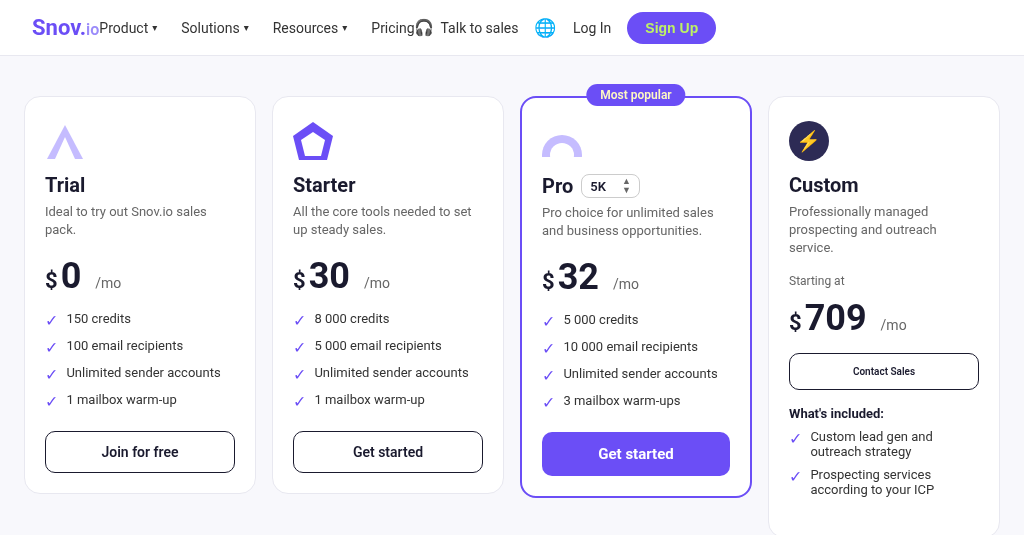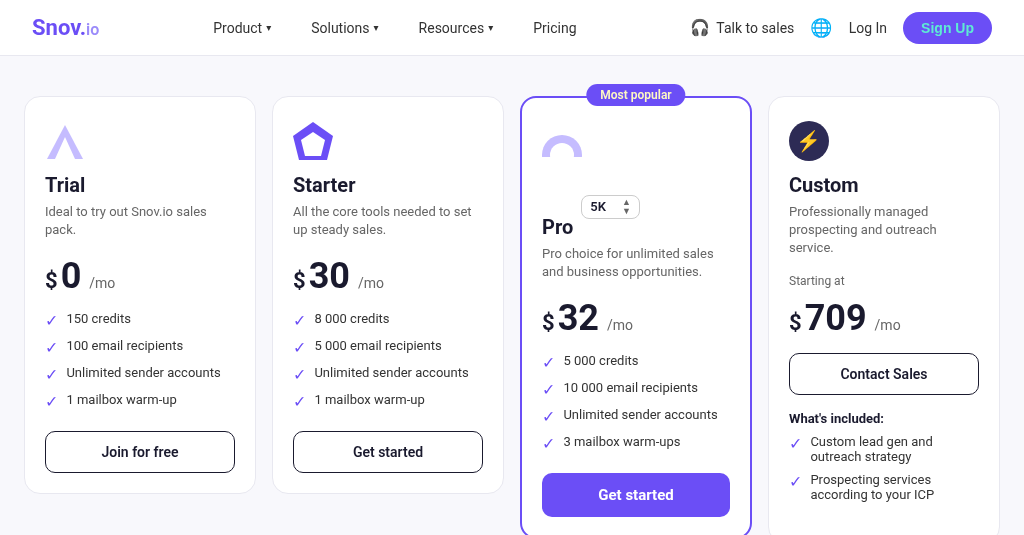--- a/index.html
+++ b/index.html
@@ -1,33 +1,33 @@
 <!DOCTYPE html>
 <html><head>
   <meta charset="utf-8">
   <style>
     * { box-sizing: border-box; margin: 0; padding: 0; }
     body { font-family: -apple-system, BlinkMacSystemFont, 'Segoe UI', Roboto, sans-serif; background: #f8f8fc; color: #1a1a2e; }
 
     
     nav {
-      display: flex; align-items: center; justify-content: space-between;
+      display: flex; align-items: center; justify-content: flex-start;
       padding: 0 32px; height: 56px; background: #fff;
       border-bottom: 1px solid #e8e8f0;
     }
     .nav-link {
       font-size: 14px; color: #333; cursor: pointer; display: flex; align-items: center; gap: 4px;
       background: none; border: none; font-family: inherit;
     }
     .nav-right { display: flex; align-items: center; gap: 16px; }
     .nav-talk { display: flex; align-items: center; gap: 6px; font-size: 14px; color: #333; cursor: pointer; }
     .nav-globe { font-size: 18px; cursor: pointer; color: #555; }
     .btn-login { font-size: 14px; color: #333; background: none; border: none; cursor: pointer; font-family: inherit; }
     .btn-signup {
-      background: #6b4ef6; color: #5eead4; border: none; border-radius: 16px;
+      background: #6b4ef6; color: #bef264; border: none; border-radius: 16px;
       padding: 8px 18px; font-size: 14px; font-weight: 600; cursor: pointer;
     }
 
     
     main { padding: 40px 24px 32px; max-width: 1024px; margin: 0 auto; }
 
     .pricing-grid {
       display: grid; grid-template-columns: 1fr 1fr 1fr 1fr; gap: 16px;
       align-items: start;
     }
@@ -47,80 +47,80 @@
       display: flex; align-items: center; justify-content: center; font-size: 20px;
     }
 
     .card-title { font-size: 20px; font-weight: 700; margin-bottom: 6px; color: #1a1a2e; }
     .card-desc { font-size: 13px; color: #666; line-height: 1.4; margin-bottom: 16px; min-height: 36px; }
 
     .price-row { display: flex; align-items: baseline; gap: 2px; margin-bottom: 6px; }
     .starting-at { font-size: 12px; color: #666; margin-bottom: 9px; }
     .price-amount { font-size: 36px; font-weight: 700; color: #1a1a2e; }
     .price-currency { font-size: 22px; font-weight: 700; color: #1a1a2e; margin-right: 1px; }
-    .price-mo { font-size: 14px; color: #666; margin-left: 6px; }
+    .price-mo { font-size: 14px; color: #666; margin-left: 12px; }
 
     .features { list-style: none; margin: 14px 0 20px; display: flex; flex-direction: column; gap: 8px; }
     .feature-item { display: flex; align-items: flex-start; gap: 8px; font-size: 13px; color: #333; }
     .check-icon { color: #6b4ef6; font-size: 16px; flex-shrink: 0; margin-top: 0px; }
 
     
     .btn-secondary {
       width: 100%; padding: 12px; border: 1.5px solid #1a1a2e; border-radius: 10px;
       background: #fff; font-size: 14px; font-weight: 600; color: #1a1a2e; cursor: pointer;
       font-family: inherit;
     }
     .btn-primary {
       width: 100%; padding: 13px; border: none; border-radius: 10px;
       background: #6b4ef6; font-size: 15px; font-weight: 700; color: #fff; cursor: pointer;
       font-family: inherit;
     }
     .btn-outline-dark {
       width: 100%; padding: 12px; border: 1.5px solid #1a1a2e; border-radius: 10px;
-      background: #fff; font-size: 14px; font-weight: 600; color: #1a1a2e; cursor: pointer;
+      background: #fff; font-size: 10px; font-weight: 600; color: #1a1a2e; cursor: pointer;
       font-family: inherit;
     }
 
     
     .badge-popular {
       position: absolute; top: -14px; left: 50%; transform: translateX(-50%);
       background: #6b4ef6; color: #fef9c3; font-size: 12px; font-weight: 600;
       padding: 4px 14px; border-radius: 20px; white-space: nowrap;
     }
 
     
     .pro-selector {
       display: inline-flex; align-items: center; gap: 16px;
       border: 1.5px solid #ccc; border-radius: 8px; padding: 2px 8px;
       font-size: 13px; font-weight: 600; color: #1a1a2e; margin-left: 8px;
       cursor: pointer; vertical-align: middle;
     }
     .pro-title-row { display: flex; align-items: center; margin-bottom: 6px; }
-    .pro-plan-title { font-size: 20px; font-weight: 700; color: #1a1a2e; margin-top: 41px; }
+    .pro-plan-title { font-size: 20px; font-weight: 700; color: #1a1a2e; }
 
     
     .whats-included { margin-top: 16px; }
     .whats-included-title { font-size: 13px; font-weight: 700; color: #1a1a2e; margin-bottom: 8px; }
 
     
     .triangle-icon {
       width: 40px; height: 40px; display: flex; align-items: flex-end; justify-content: center;
     }
 
     .chevron-icon { font-size: 12px; color: #666; display: flex; flex-direction: column; line-height: 1; }
   </style>
 </head>
 <body>
 
 <nav>
   <div style="cursor:pointer;">
     <span style="color:#6b4ef6; font-size:22px; font-weight:700;">Snov</span><span style="color:#6b4ef6; font-size:22px; font-weight:700;">.</span><span style="color:#9b8bfa; font-size:16px; font-weight:600;">io</span>
   </div>
 
-  <div style="display:flex; gap:40px; align-items:center;">
+  <div style="display:flex; gap:24px; align-items:center;">
     <button class="nav-link">
       <span>Product</span>
       <span style="font-size:10px;">▾</span>
     </button>
     <button class="nav-link">
       <span>Solutions</span>
       <span style="font-size:10px;">▾</span>
     </button>
     <button class="nav-link">
       <span>Resources</span>

